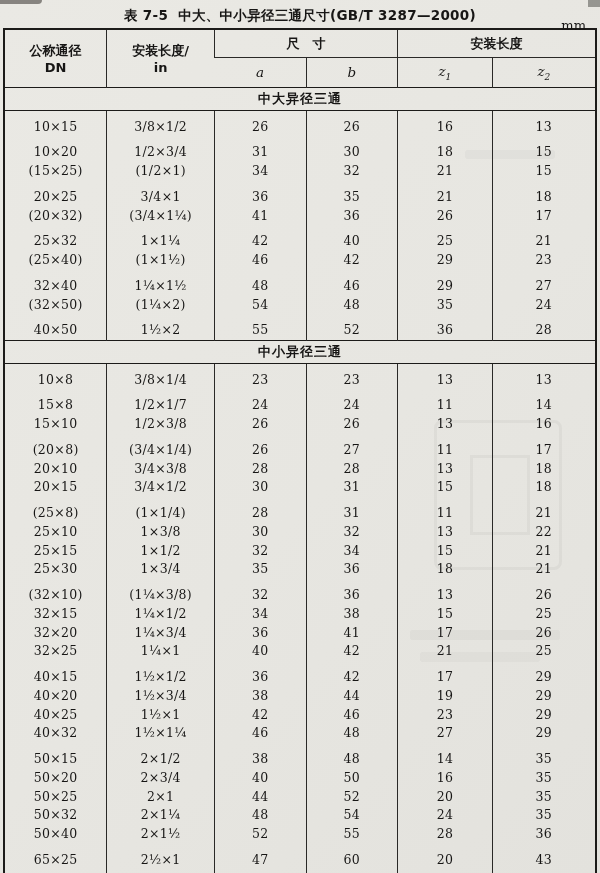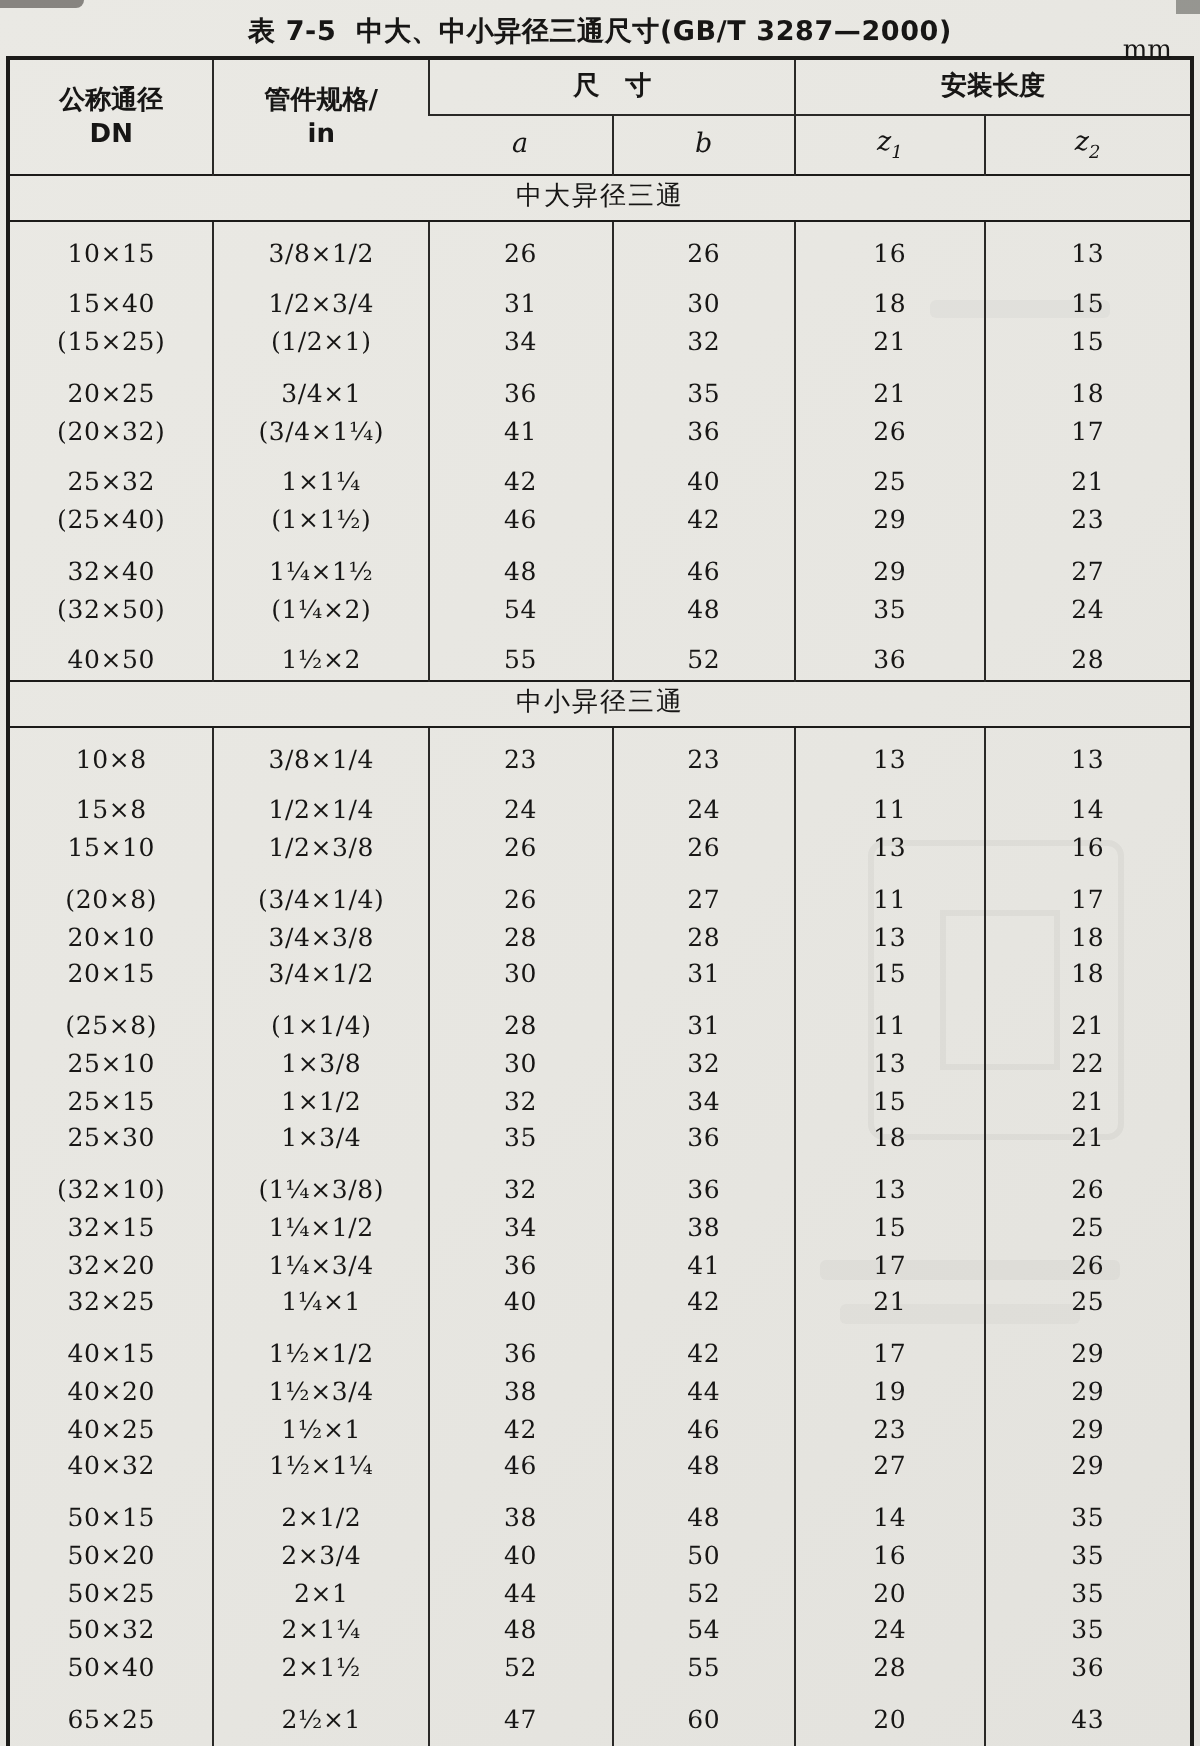--- a/index.html
+++ b/index.html
@@ -54,21 +54,21 @@
   .sub-th sub { font-size: 9px; font-style: italic; position: relative; top: 1px; }
 
   tbody td {
     text-align: center; font-size: 12.5px; line-height: 1.18;
     padding: 2px 0 2px 0; letter-spacing: 0.3px;
   }
   tr.section-band td {
     border-top: 1.6px solid #1c1b19; border-bottom: 1.6px solid #1c1b19;
     border-left: none;
     font-family: "DejaVu Sans", "Liberation Sans", sans-serif;
-    font-weight: normal; font-size: 13px; padding: 3px 0;
+    font-weight: bold; font-size: 13px; padding: 3px 0;
     letter-spacing: 1px;
   }
   tr.group-start td { padding-top: 9px; }
 
   
   .artifact { position: absolute; pointer-events: none; }
   .smudge-tl { top: 0; left: 0; width: 42px; height: 4px; background: #34322e; opacity: .55; border-radius: 0 0 4px 0; }
   .smudge-tr { top: 0; right: 0; width: 12px; height: 7px; background: #34322e; opacity: .45; }
   .ghost-box-1 { top: 420px; right: 38px; width: 128px; height: 150px; border: 3px solid #3a3a36; opacity: .05; border-radius: 8px; }
   .ghost-box-2 { top: 455px; right: 70px; width: 60px; height: 80px; border: 3px solid #3a3a36; opacity: .05; }
@@ -105,21 +105,21 @@
         <col class="c-z1">
         <col class="c-z2">
     </colgroup>
     <thead>
       <tr>
         <th rowspan="2" class="stack">
           <span>公称通径</span>
           <span>DN</span>
         </th>
         <th rowspan="2" class="stack">
-          <span>管件规格/</span>
+          <span>安装长度/</span>
           <span>in</span>
         </th>
         <th colspan="2" class="group-th">尺　寸</th>
         <th colspan="2" class="group-th">安装长度</th>
       </tr>
       <tr>
         <th class="sub-th"><i>a</i></th>
         <th class="sub-th"><i>b</i></th>
         <th class="sub-th"><i>z</i><sub>1</sub></th>
         <th class="sub-th"><i>z</i><sub>2</sub></th>
@@ -131,21 +131,21 @@
         </tr>
         <tr class="data-row group-start">
           <td>10×15</td>
           <td>3/8×1/2</td>
           <td>26</td>
           <td>26</td>
           <td>16</td>
           <td>13</td>
         </tr>
         <tr class="data-row group-start">
-          <td>15×40</td>
+          <td>10×20</td>
           <td>1/2×3/4</td>
           <td>31</td>
           <td>30</td>
           <td>18</td>
           <td>15</td>
         </tr>
         <tr class="data-row">
           <td>(15×25)</td>
           <td>(1/2×1)</td>
           <td>34</td>
@@ -215,21 +215,21 @@
         <tr class="data-row group-start">
           <td>10×8</td>
           <td>3/8×1/4</td>
           <td>23</td>
           <td>23</td>
           <td>13</td>
           <td>13</td>
         </tr>
         <tr class="data-row group-start">
           <td>15×8</td>
-          <td>1/2×1/4</td>
+          <td>1/2×1/7</td>
           <td>24</td>
           <td>24</td>
           <td>11</td>
           <td>14</td>
         </tr>
         <tr class="data-row">
           <td>15×10</td>
           <td>1/2×3/8</td>
           <td>26</td>
           <td>26</td>

